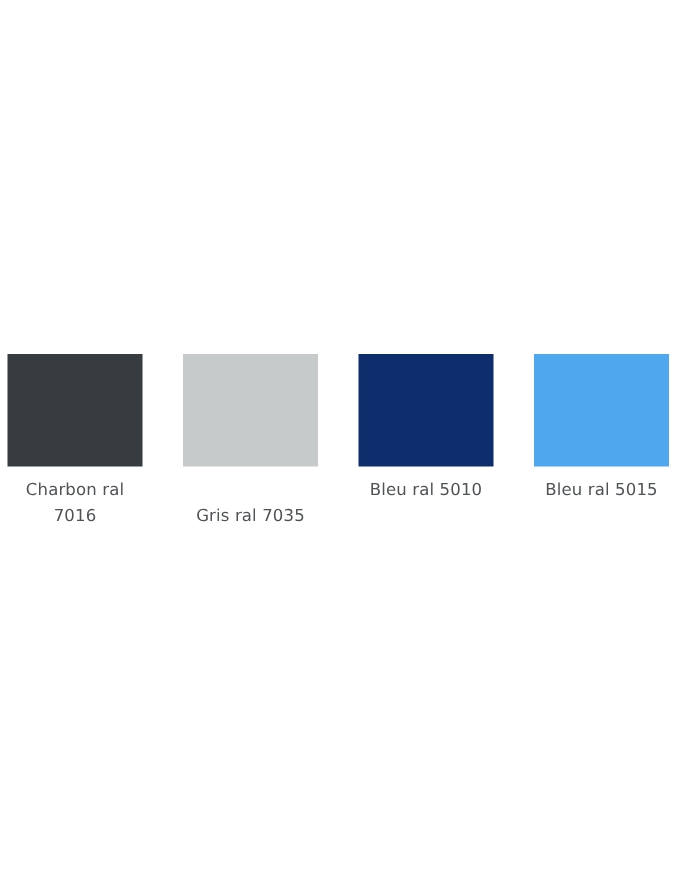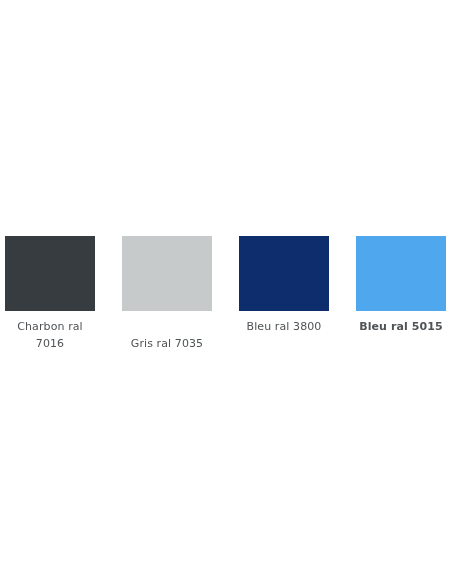--- a/index.html
+++ b/index.html
@@ -78,22 +78,22 @@
       <span class="swatch-label" style="color: rgb(79, 83, 86);">Charbon ral 7016</span>
     </div>
 
     <div class="swatch-item">
       <span class="swatch-chip" style="background: rgb(198, 202, 203);"></span>
       <span class="swatch-label" style="color: rgb(79, 83, 86); margin-top: 24px;">Gris ral 7035</span>
     </div>
 
     <div class="swatch-item">
       <span class="swatch-chip" style="background: rgb(13, 45, 108);"></span>
-      <span class="swatch-label" style="color: rgb(79, 83, 86);">Bleu ral 3800</span>
+      <span class="swatch-label" style="color: rgb(79, 83, 86);">Bleu ral 5010</span>
     </div>
 
     <div class="swatch-item">
       <span class="swatch-chip" style="background: rgb(79, 168, 238);"></span>
-      <span class="swatch-label" style="color: rgb(79, 83, 86); font-weight: bold;">Bleu ral 5015</span>
+      <span class="swatch-label" style="color: rgb(79, 83, 86);">Bleu ral 5015</span>
     </div>
 
   </div>
 </div>
 
 </body></html>

